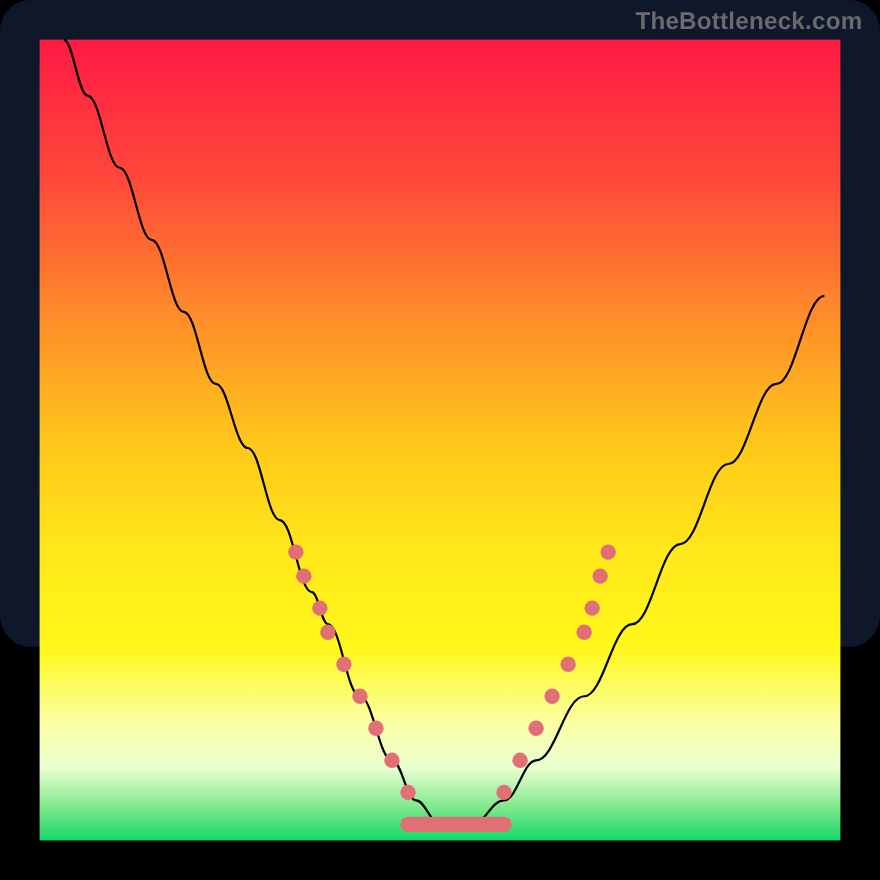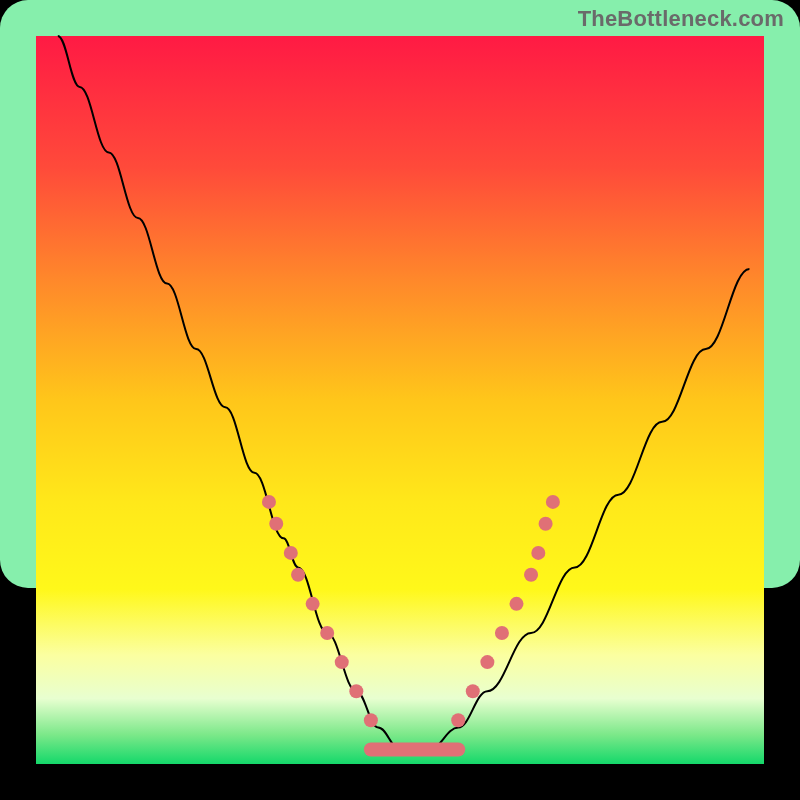--- a/index.html
+++ b/index.html
@@ -1,21 +1,21 @@
 <!DOCTYPE html>
 <html><head>
 <meta charset="utf-8">
 <style>
   * { margin: 0; padding: 0; box-sizing: border-box; }
   html, body { width: 800px; height: 800px; overflow: hidden; background: #000; }
   .stage {
     position: relative;
     width: 800px;
     height: 588px;
-    background: #86efac;
+    background: #0f172a;
     border-radius: 28px;
   }
   .plot-area {
     position: absolute;
     left: 36px;
     top: 36px;
     width: 728px;
     height: 728px;
     background: linear-gradient(to bottom,
       #ff1a44 0%,

